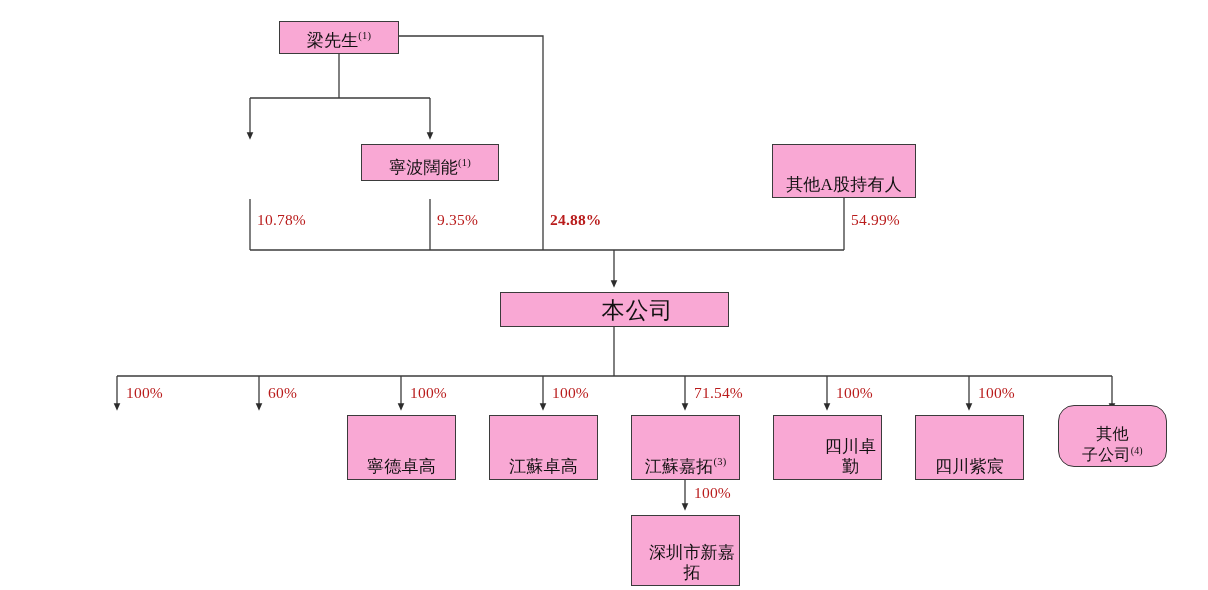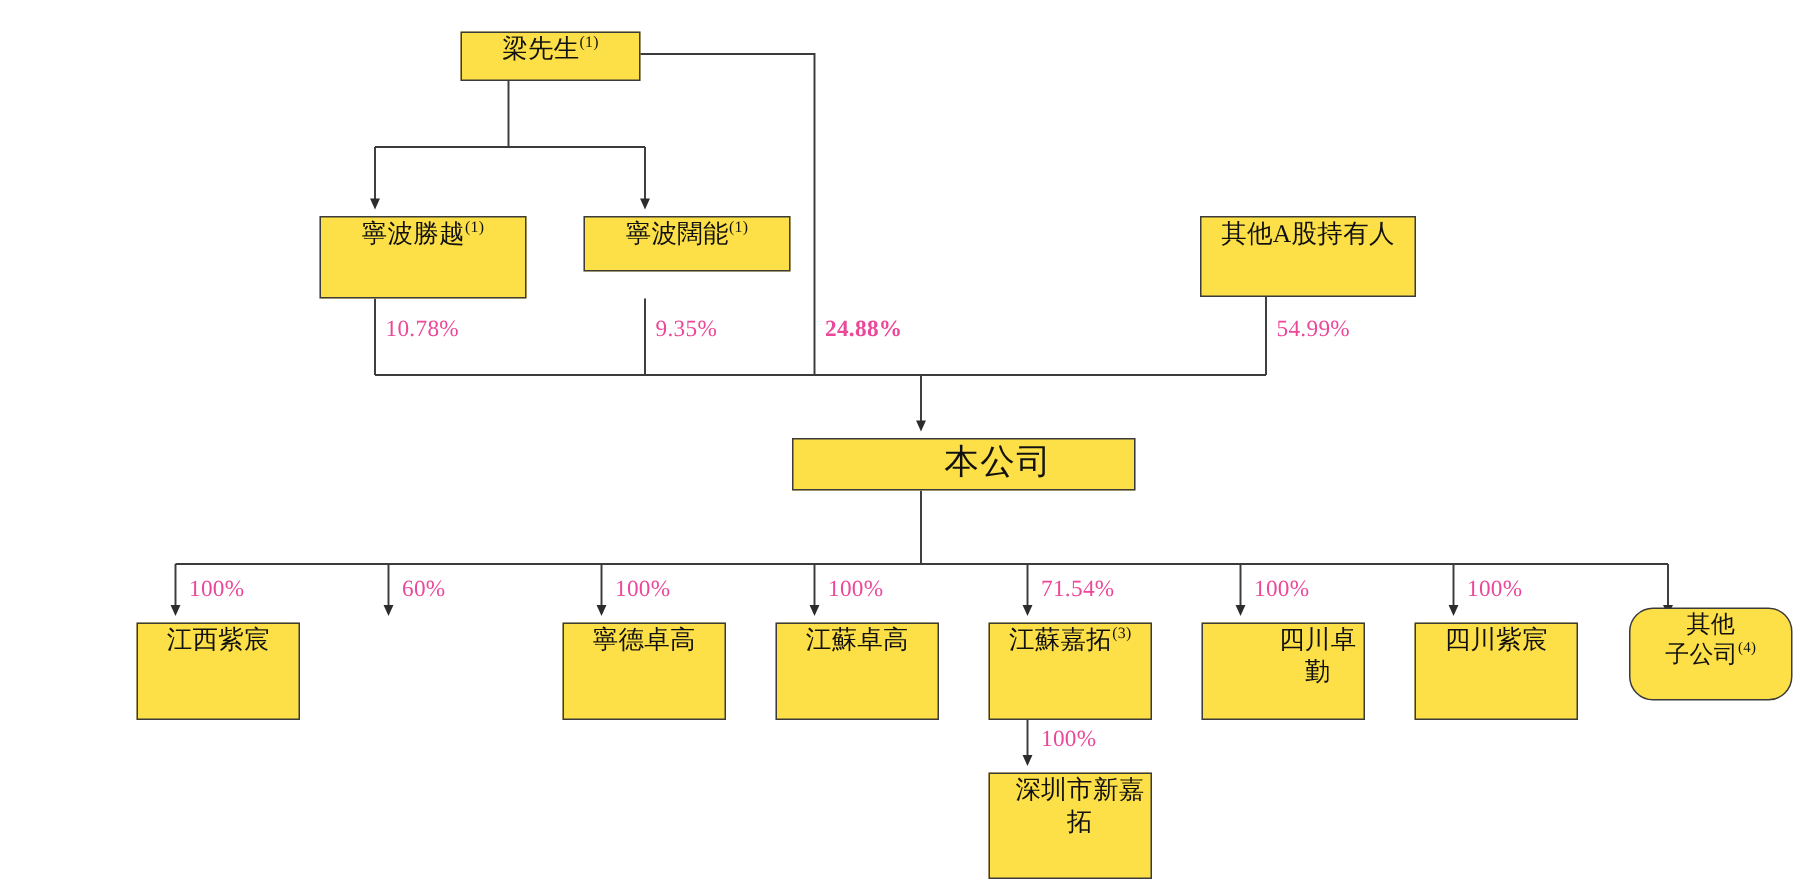--- a/index.html
+++ b/index.html
@@ -24,31 +24,30 @@
     left: 0;
     top: 0;
     width: 1208px;
     height: 590px;
     pointer-events: none;
   }
   .node {
     position: absolute;
     box-sizing: border-box;
     border: 1.3px solid #3b3b3b;
-    background: #fde047;
+    background: #f9a8d4;
     display: flex;
-    align-items: flex-start;
+    align-items: flex-end;
     justify-content: center;
     text-align: center;
     line-height: 1.22;
     font-size: 17px;
     letter-spacing: 0.2px;
     color: #111111;
     padding: 1px 2px;
-    margin-left: 28px;
   }
   .node .label {
     display: block;
     white-space: pre-line;
   }
   .node.emph {
     font-size: 23px;
     letter-spacing: 1px;
     padding-left: 48px;
   }
@@ -57,21 +56,21 @@
     line-height: 1.28;
   }
   sup {
     font-size: 0.62em;
     vertical-align: super;
     line-height: 0;
   }
   .pct {
     position: absolute;
     font-size: 15.5px;
-    color: #ec4899;
+    color: #b91c1c;
     white-space: nowrap;
     letter-spacing: 0.2px;
   }
 </style>
 </head>
 <body>
 
 <div id="chart-root">
 
   <svg id="connectors" viewBox="0 0 1208 590" xmlns="http://www.w3.org/2000/svg">
@@ -115,44 +114,38 @@
 
       <path d="M685,480 L685,507" marker-end="url(#arrow)"></path>
 
     </g>
   </svg>
 
   <div class="node" style="left:279px; top:21px; width:120px; height:33px;">
     <span class="label"><span>梁先生</span><sup>(1)</sup></span>
   </div>
 
-  <div class="node" style="left:185px; top:144px; width:138px; height:55px;">
-    <span class="label"><span>寧波勝越</span><sup>(1)</sup></span>
-  </div>
 
   <div class="node" style="left:361px; top:144px; width:138px; height:37px;">
     <span class="label"><span>寧波闊能</span><sup>(1)</sup></span>
   </div>
 
   <div class="node" style="left:772px; top:144px; width:144px; height:54px;">
     <span class="label"><span>其他A股持有人</span></span>
   </div>
 
   <div class="pct" style="left:257px; top:211px;">10.78%</div>
   <div class="pct" style="left:437px; top:211px;">9.35%</div>
   <div class="pct" style="left:550px; top:211px;font-weight:bold;">24.88%</div>
   <div class="pct" style="left:851px; top:211px;">54.99%</div>
 
   <div class="node emph" style="left:500px; top:292px; width:229px; height:35px;">
     <span class="label">本公司</span>
   </div>
 
-  <div class="node" style="left:63px; top:415px; width:109px; height:65px;">
-    <span class="label"><span>江西紫宸</span><sup></sup></span>
-  </div>
   <div class="pct" style="left:126px; top:384px;">100%</div>
 
   <div class="pct" style="left:268px; top:384px;">60%</div>
 
   <div class="node" style="left:347px; top:415px; width:109px; height:65px;">
     <span class="label"><span>寧德卓高</span><sup></sup></span>
   </div>
   <div class="pct" style="left:410px; top:384px;">100%</div>
 
   <div class="node" style="left:489px; top:415px; width:109px; height:65px;">

